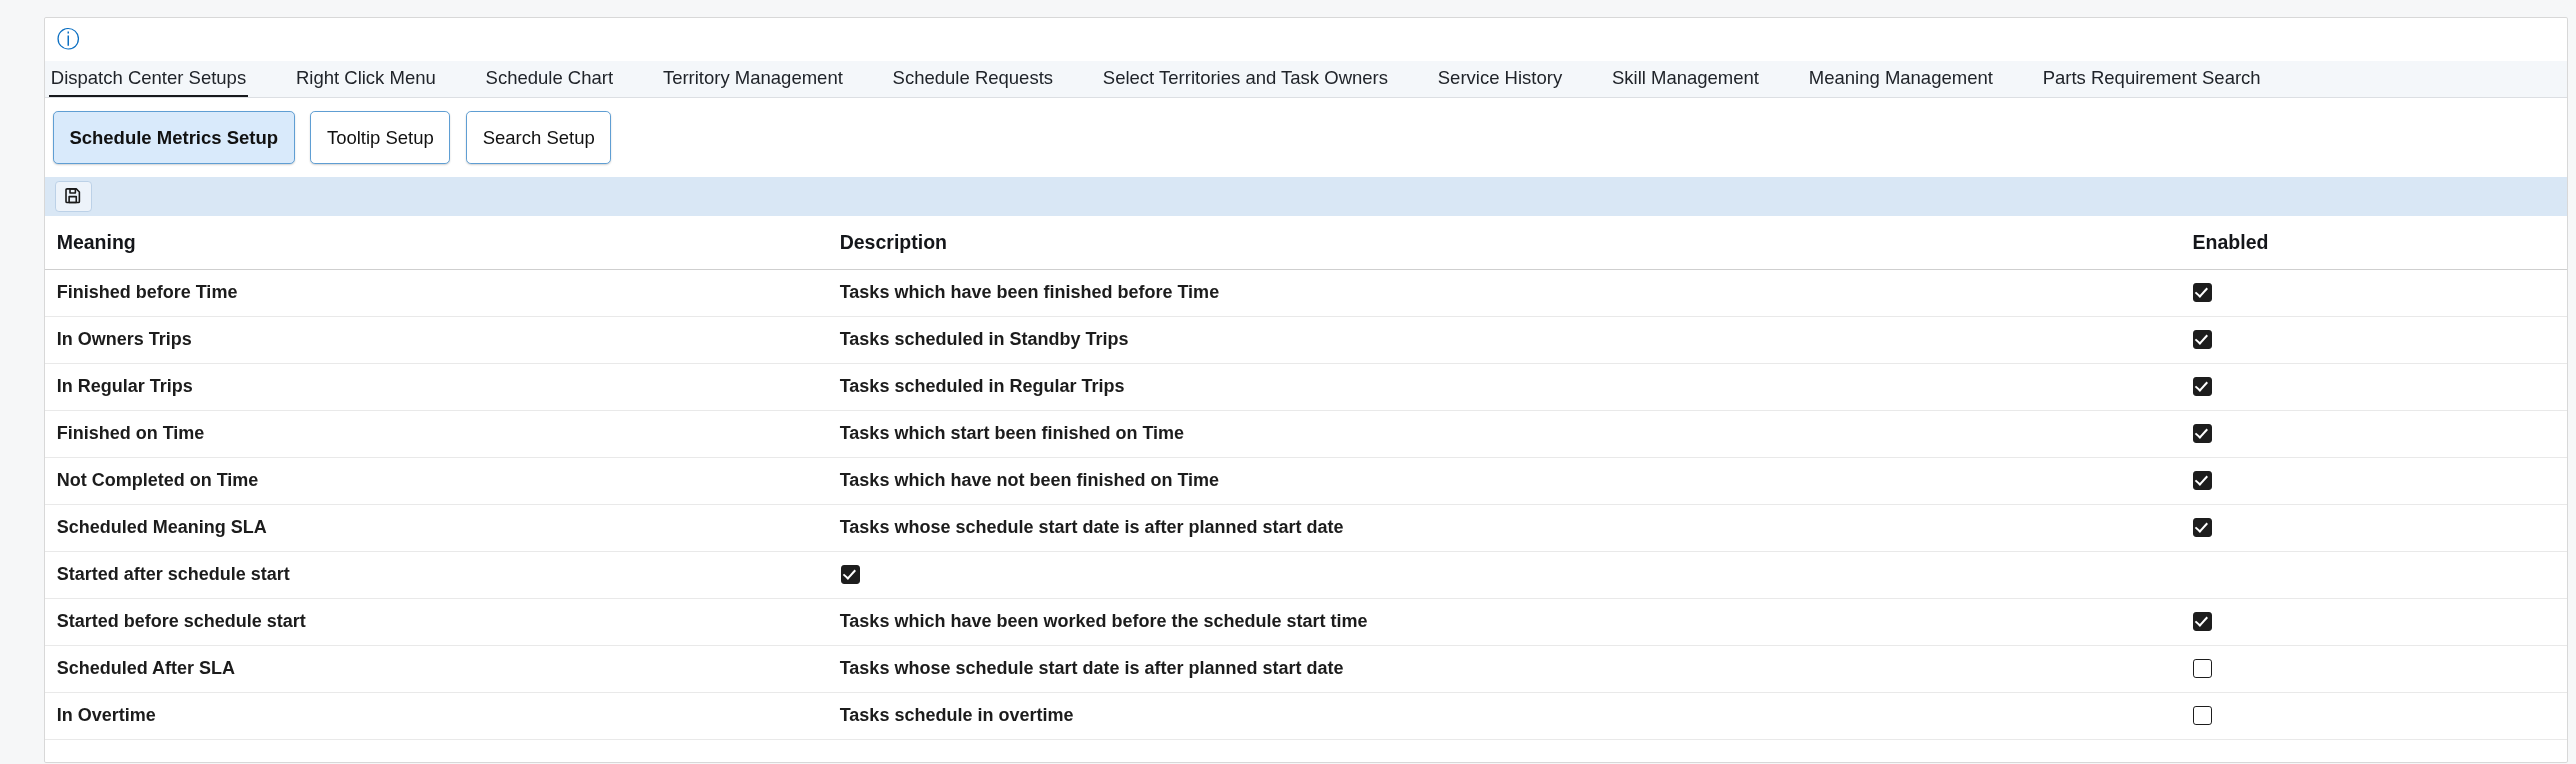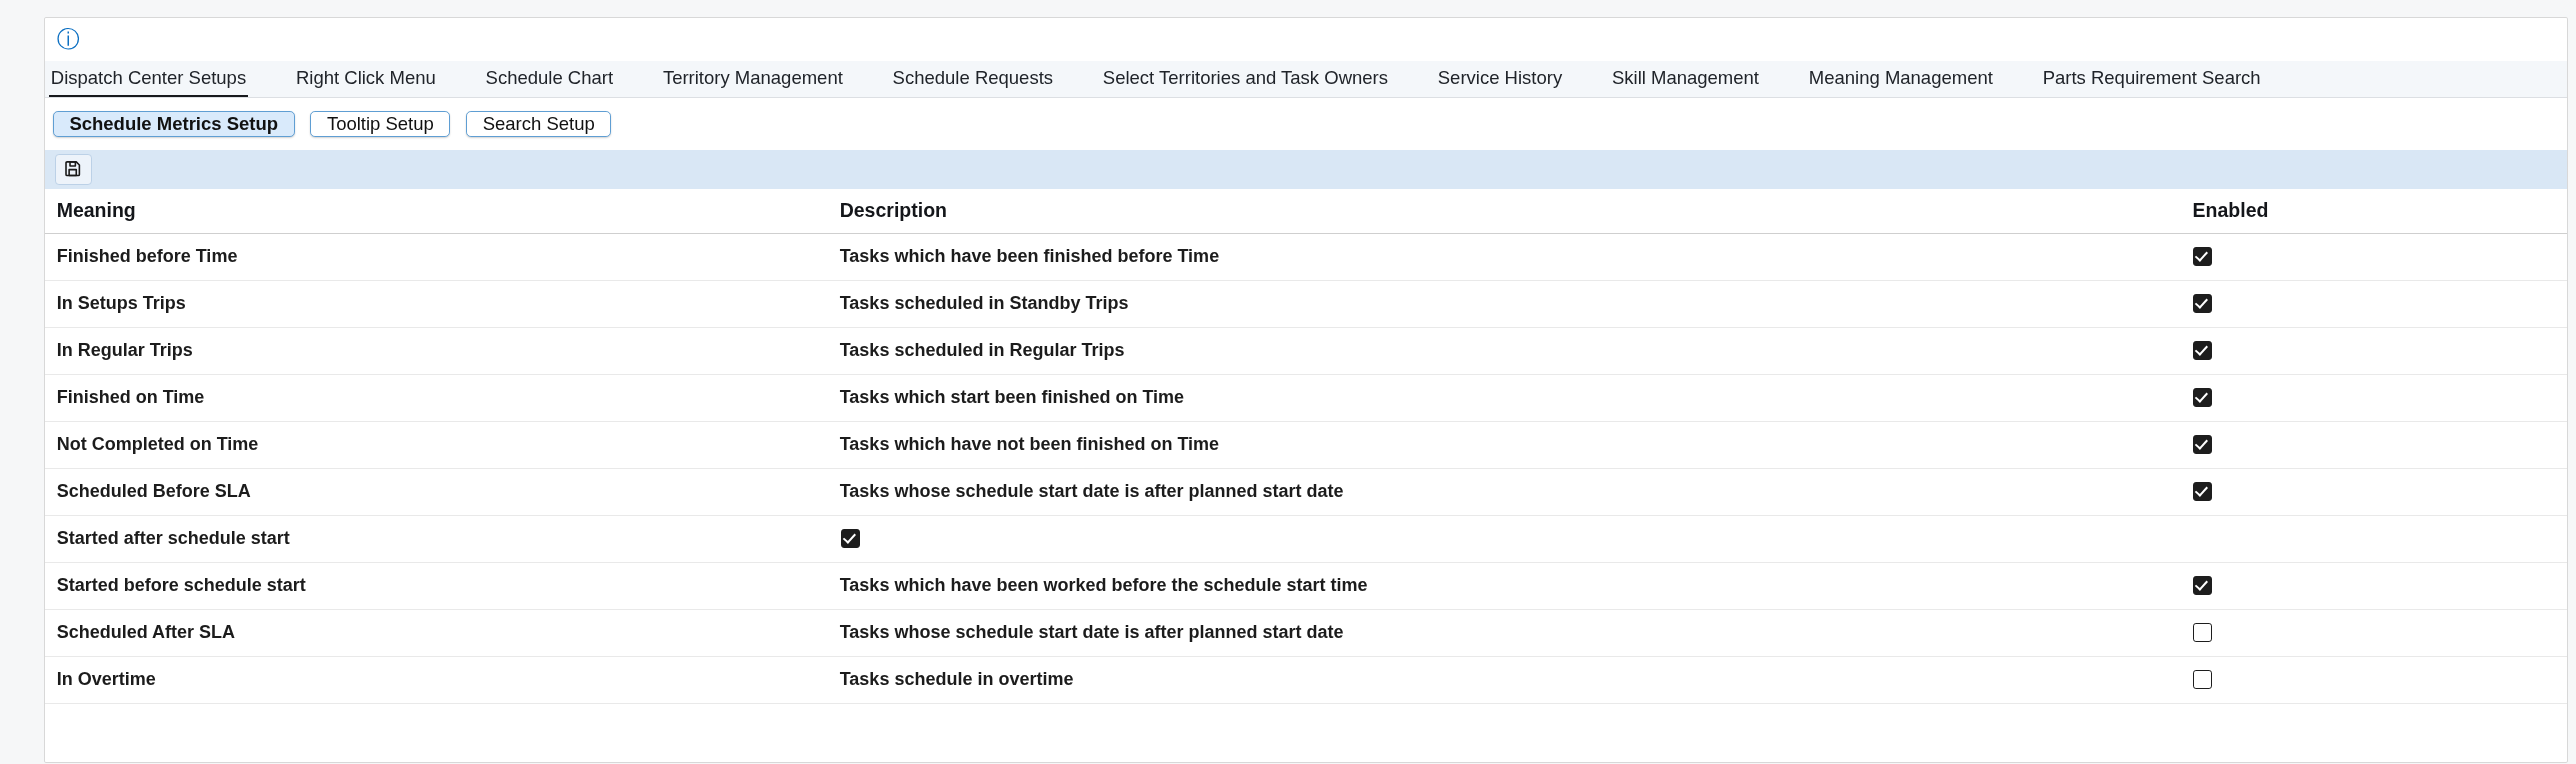--- a/index.html
+++ b/index.html
@@ -40,34 +40,34 @@
     background:var(--tabbar-bg);
     border-bottom:1px solid var(--tabbar-border);
   }
   .tab{
     display:flex;align-items:center;font-size:18.5px;color:#20242a;
     white-space:nowrap;padding:0 1.9px;border-bottom:2.9px solid transparent;cursor:pointer;
   }
   .tab.active{border-bottom-color:var(--active-underline);}
   .subrow{padding:13.6px 0 12.6px 7.8px;display:flex;gap:15.6px;}
   .subbtn{
-    height:26px;display:flex;align-items:center;padding:0 15.6px;
+    height:53px;display:flex;align-items:center;padding:0 15.6px;
     border:1.9px solid var(--btn-border);border-radius:4.9px;background:#ffffff;
     font-size:18.5px;color:#111;box-shadow:0 1px 1.9px rgba(0,0,0,0.18);
     cursor:pointer;white-space:nowrap;
   }
   .subbtn.active{background:var(--btn-active-bg);font-weight:bold;}
   .toolbar{height:39px;background:var(--toolbar-bg);display:flex;align-items:center;padding-left:9.7px;}
   .save-btn{
     width:37px;height:31px;display:flex;align-items:center;justify-content:center;
     background:#edf3fa;border:1px solid #bcd1e7;border-radius:3.9px;cursor:pointer;
   }
   .thead{
     display:grid;grid-template-columns:783px 1352px 1fr;
-    height:45px;align-items:center;border-bottom:1px solid var(--head-border);
+    height:54px;align-items:center;border-bottom:1px solid var(--head-border);
   }
   .thead .hcell{font-size:19.5px;font-weight:bold;color:#14161a;padding-left:11.7px;}
   .thead .hcell.enabled{padding-left:12.6px;}
   .trow{
     display:grid;grid-template-columns:783px 1352px 1fr;
     height:47px;align-items:center;border-bottom:1px solid var(--row-border);
   }
   .cell{font-size:18px;font-weight:bold;color:var(--text);padding-left:11.7px;white-space:nowrap;}
   .cb{
     width:19.5px;height:19.5px;border:1.9px solid var(--cb);border-radius:2.9px;
@@ -127,21 +127,21 @@
 
   <div id="tbody">
       <div class="trow">
         <div class="cell">Finished before Time</div>
         <div class="cell">Tasks which have been finished before Time</div>
         <div>
           <span class="cb checked" style="display: block;"></span>
         </div>
       </div>
       <div class="trow">
-        <div class="cell">In Setups Trips</div>
+        <div class="cell">In Owners Trips</div>
         <div class="cell">Tasks scheduled in Standby Trips</div>
         <div>
           <span class="cb checked" style="display: block;"></span>
         </div>
       </div>
       <div class="trow">
         <div class="cell">In Regular Trips</div>
         <div class="cell">Tasks scheduled in Regular Trips</div>
         <div>
           <span class="cb checked" style="display: block;"></span>
@@ -155,21 +155,21 @@
         </div>
       </div>
       <div class="trow">
         <div class="cell">Not Completed on Time</div>
         <div class="cell">Tasks which have not been finished on Time</div>
         <div>
           <span class="cb checked" style="display: block;"></span>
         </div>
       </div>
       <div class="trow">
-        <div class="cell">Scheduled Before SLA</div>
+        <div class="cell">Scheduled Meaning SLA</div>
         <div class="cell">Tasks whose schedule start date is after planned start date</div>
         <div>
           <span class="cb checked" style="display: block;"></span>
         </div>
       </div>
       <div class="trow">
         <div class="cell">Started after schedule start</div>
         <div>
           <span class="cb checked" style="display: block;"></span>
         </div>

